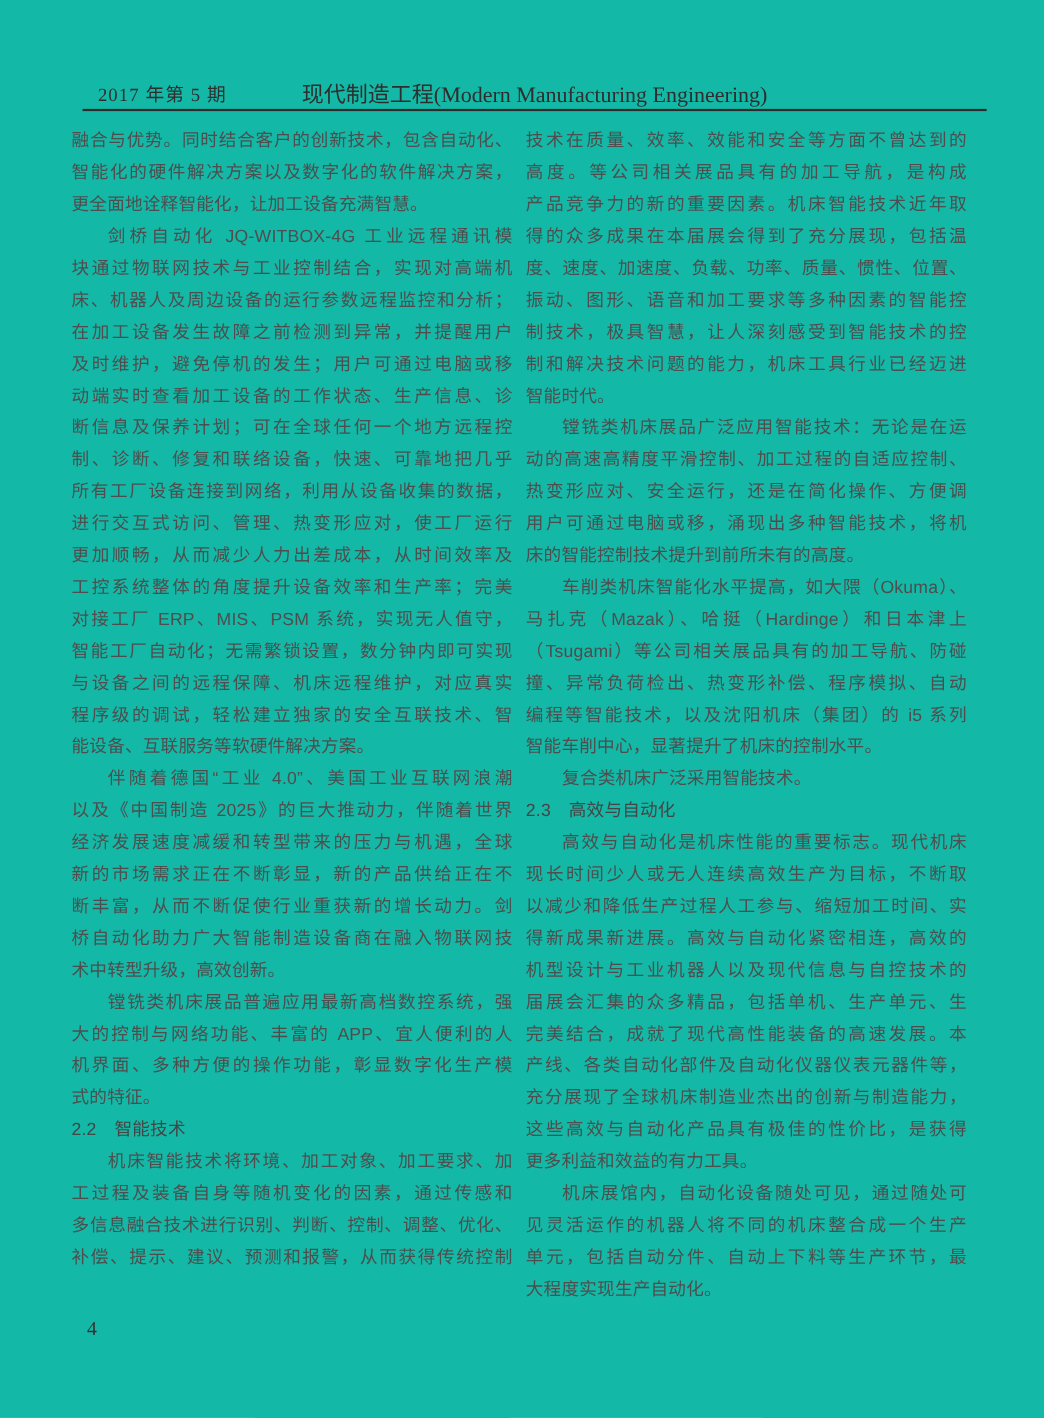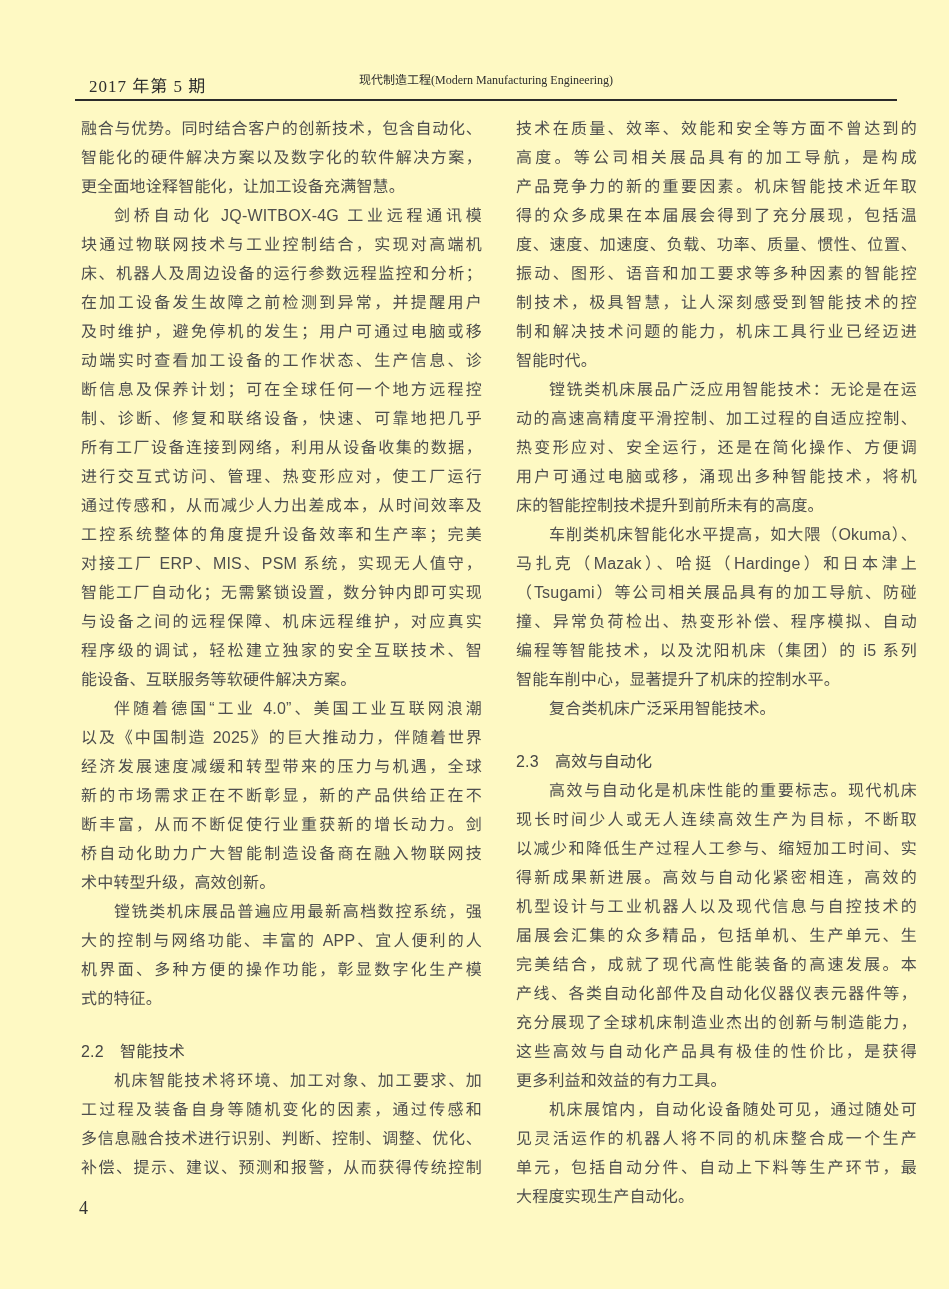--- a/index.html
+++ b/index.html
@@ -4,21 +4,21 @@
 <style>
   html, body {
     margin: 0;
     padding: 0;
     background: #e8e8e8;
   }
   .page {
     position: relative;
     width: 949px;
     height: 1289px;
-    background: #fef9c3;
+    background: #14b8a6;
     font-family: "Liberation Sans", sans-serif;
     overflow: hidden;
   }
   .page-header {
     position: absolute;
     top: 68px;
     left: 75px;
     width: 822px;
     height: 30px;
     font-family: "Liberation Serif", serif;
@@ -31,38 +31,38 @@
     font-size: 17px;
     letter-spacing: 1px;
     white-space: nowrap;
   }
   .journal-title {
     position: absolute;
     left: 0;
     right: 0;
     top: 2px;
     text-align: center;
-    font-size: 12px;
+    font-size: 20px;
     white-space: nowrap;
   }
   .header-rule {
     position: absolute;
     top: 99px;
     left: 75px;
     width: 822px;
     height: 0;
     border-top: 2px solid #2b2b2b;
   }
   .columns {
     position: absolute;
     top: 114px;
-    left: 81px;
+    left: 65px;
     width: 822px;
     display: flex;
-    gap: 34px;
+    gap: 12px;
   }
   .column {
     width: 401px;
     flex: 0 0 401px;
   }
   .line {
     height: 29px;
     line-height: 29px;
     font-size: 16px;
     color: #4e4e4e;
@@ -76,21 +76,20 @@
     text-align: left;
     text-align-last: left;
   }
   .line.indent {
     padding-left: 33px;
   }
   .line.heading {
     color: #454545;
     text-align: left;
     text-align-last: left;
-    margin-top: 24px;
   }
   .page-number {
     position: absolute;
     left: 79px;
     top: 1198px;
     font-family: "Liberation Serif", serif;
     font-size: 18px;
     color: #333333;
   }
 </style>
@@ -114,21 +113,21 @@
         <div class="line indent">剑桥自动化 JQ-WITBOX-4G 工业远程通讯模</div>
         <div class="line">块通过物联网技术与工业控制结合，实现对高端机</div>
         <div class="line">床、机器人及周边设备的运行参数远程监控和分析；</div>
         <div class="line">在加工设备发生故障之前检测到异常，并提醒用户</div>
         <div class="line">及时维护，避免停机的发生；用户可通过电脑或移</div>
         <div class="line">动端实时查看加工设备的工作状态、生产信息、诊</div>
         <div class="line">断信息及保养计划；可在全球任何一个地方远程控</div>
         <div class="line">制、诊断、修复和联络设备，快速、可靠地把几乎</div>
         <div class="line">所有工厂设备连接到网络，利用从设备收集的数据，</div>
         <div class="line">进行交互式访问、管理、热变形应对，使工厂运行</div>
-        <div class="line">通过传感和，从而减少人力出差成本，从时间效率及</div>
+        <div class="line">更加顺畅，从而减少人力出差成本，从时间效率及</div>
         <div class="line">工控系统整体的角度提升设备效率和生产率；完美</div>
         <div class="line">对接工厂 ERP、MIS、PSM 系统，实现无人值守，</div>
         <div class="line">智能工厂自动化；无需繁锁设置，数分钟内即可实现</div>
         <div class="line">与设备之间的远程保障、机床远程维护，对应真实</div>
         <div class="line">程序级的调试，轻松建立独家的安全互联技术、智</div>
         <div class="line end">能设备、互联服务等软硬件解决方案。</div>
         <div class="line indent">伴随着德国“工业 4.0”、美国工业互联网浪潮</div>
         <div class="line">以及《中国制造 2025》的巨大推动力，伴随着世界</div>
         <div class="line">经济发展速度减缓和转型带来的压力与机遇，全球</div>
         <div class="line">新的市场需求正在不断彰显，新的产品供给正在不</div>

